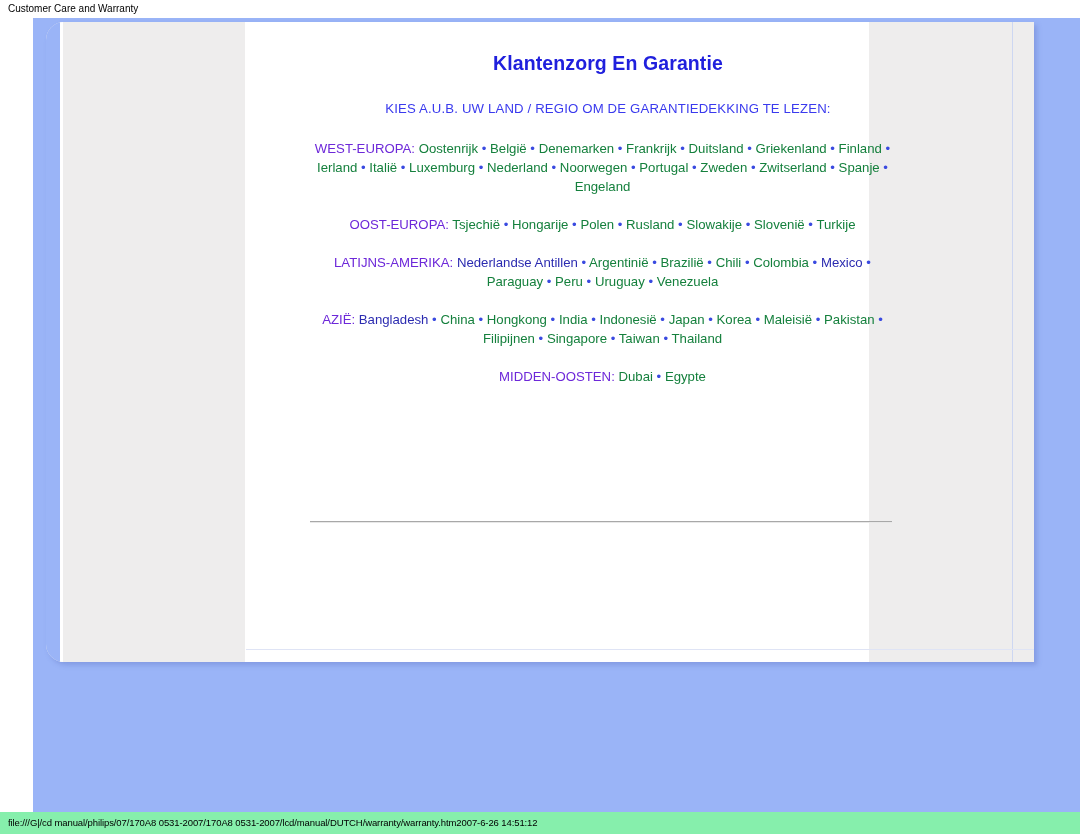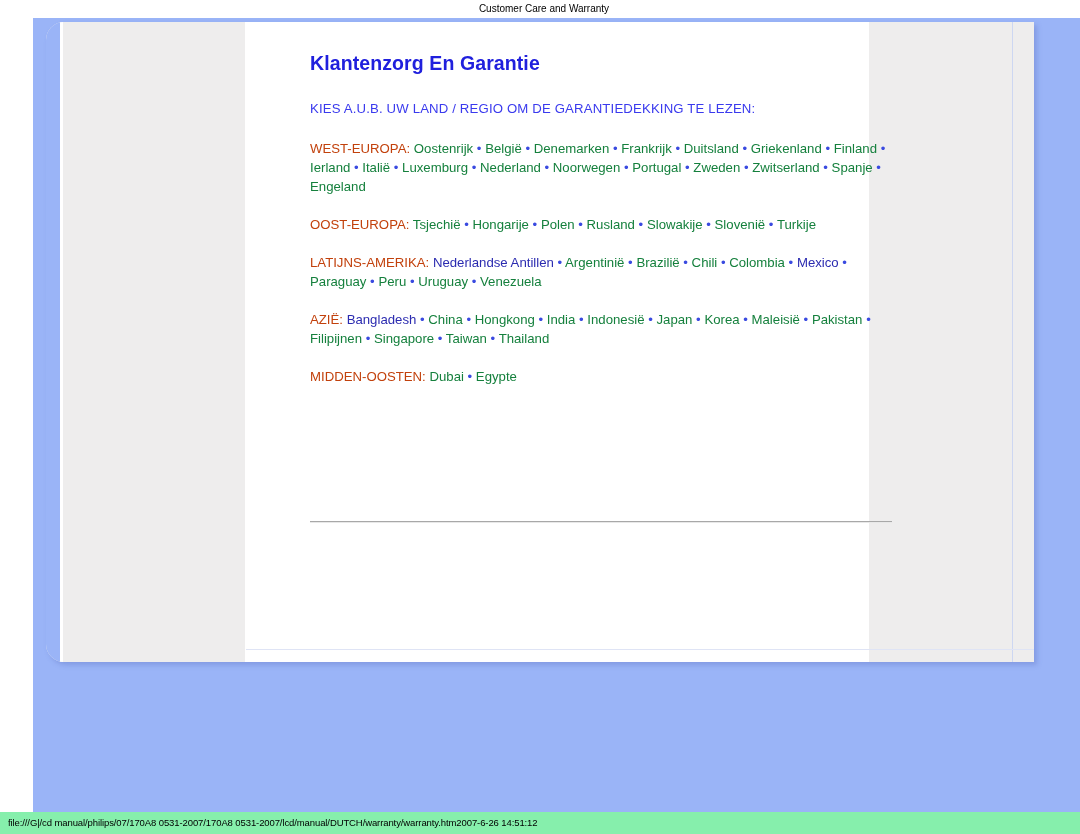--- a/index.html
+++ b/index.html
@@ -21,21 +21,20 @@
     top: 0; left: 0;
     width: 1080px;
     height: 18px;
     background: #ffffff;
     font-size: 10px;
     color: #000000;
     line-height: 18px;
     padding-left: 8px;
     box-sizing: border-box;
     white-space: nowrap;
-    text-align: center;
   }
   .page-footer {
     position: absolute;
     bottom: 0; left: 0;
     width: 1080px;
     height: 22px;
     background: #86efac;
     font-size: 9.5px;
     color: #000000;
     line-height: 22px;
@@ -60,20 +59,21 @@
     position: absolute;
     top: 22px;
     left: 46px;
     width: 988px;
     height: 640px;
     background: #efeeee;
     border-top-left-radius: 18px;
     border-bottom-left-radius: 18px;
     box-shadow: 3px 3px 5px rgba(90, 110, 190, 0.35);
     overflow: hidden;
+    text-align: center;
   }
 
   
   .card-stripe {
     position: absolute;
     top: 0;
     left: 0;
     width: 14px;
     height: 100%;
     background: #9ab4f7;
@@ -157,21 +157,21 @@
 
   .region-block {
     font-size: 13.2px;
     line-height: 19px;
     margin: 0 0 19px 0;
     max-width: 585px;
     color: #3a4ae0;
   }
 
   .region-label {
-    color: #c2410c;
+    color: #6d28d9;
   }
 
   .country-link {
     color: #15803d;
   }
   .country-link.visited {
     color: #2b2bb0;
   }
 
   .sep {

